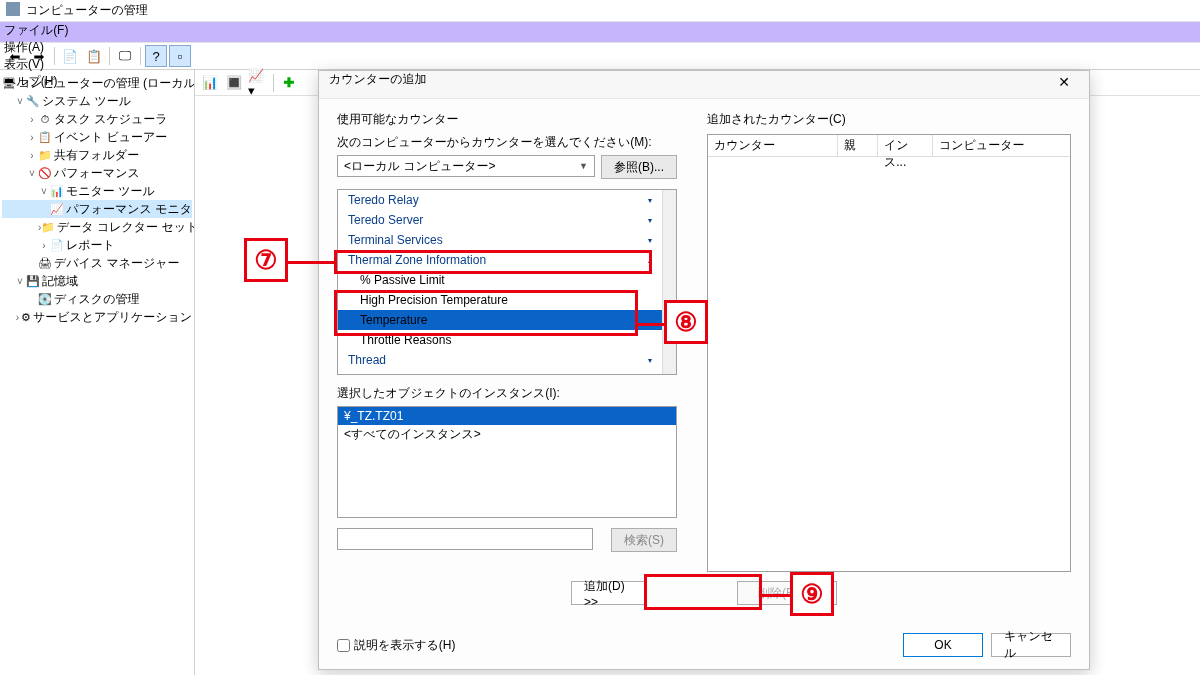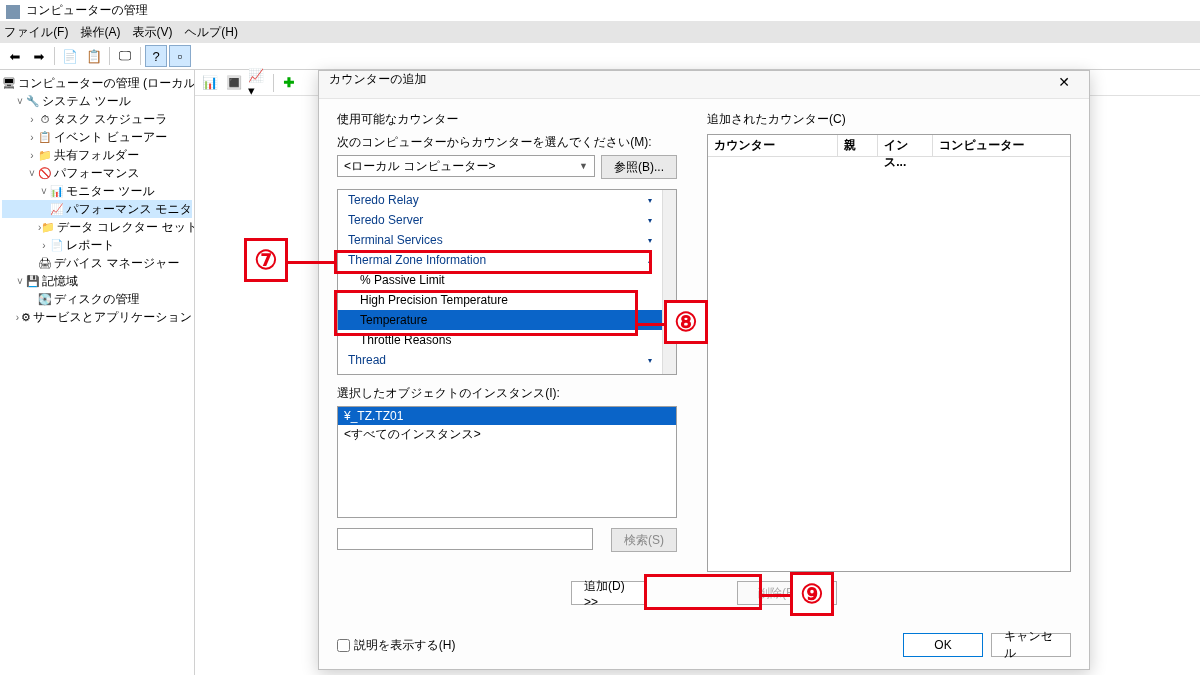--- a/index.html
+++ b/index.html
@@ -1,19 +1,19 @@
 <!DOCTYPE html>
 <html><head>
 <meta charset="utf-8">
 <style>
   * { box-sizing: border-box; margin: 0; padding: 0; font-family: "Meiryo", "Yu Gothic", sans-serif; }
   body { background: #fff; width: 1200px; height: 675px; overflow: hidden; font-size: 12px; color: #000; position: relative; }
-  .titlebar { height: 22px; display: flex; align-items: flex-end; padding: 2px 6px; background: #fff; border-bottom: 1px solid #e5e5e5; }
+  .titlebar { height: 22px; display: flex; align-items: flex-start; padding: 2px 6px; background: #fff; border-bottom: 1px solid #e5e5e5; }
   .titlebar .icon { width: 14px; height: 14px; background: #7a95b0; margin-right: 6px; }
-  .menubar { height: 20px; display: flex; align-items: center; padding: 0 4px; background: #e5e5e5; font-size: 12px; }
+  .menubar { height: 20px; display: flex; padding: 0 4px; background: #c4b5fd; font-size: 12px; flex-direction: column; }
   .menubar span { margin-right: 12px; cursor: default; }
   .toolbar { height: 28px; display: flex; align-items: center; padding: 0 4px; border-top: 1px solid #e5e5e5; border-bottom: 1px solid #d0d0d0; gap: 2px; }
   .tbtn { width: 22px; height: 22px; display: flex; align-items: center; justify-content: center; border: 1px solid transparent; font-size: 13px; }
   .sep { width: 1px; height: 18px; background: #ccc; margin: 0 2px; }
   .mainarea { display: flex; height: calc(675px - 22px - 20px - 28px); }
   .tree { width: 195px; border-right: 1px solid #d0d0d0; padding: 4px 2px; overflow: hidden; }
   .tree-row { display: flex; align-items: center; height: 18px; white-space: nowrap; font-size: 12px; }
   .tree-row .exp { width: 12px; text-align: center; color: #666; font-size: 10px; }
   .tree-row .ti { width: 14px; height: 14px; margin-right: 2px; display:inline-flex; align-items:center; justify-content:center; font-size:11px; }
   .tree-row.sel { background: #cce8ff; }
@@ -39,21 +39,21 @@
   .list-item.sel { background: #0a64c8; color: #000000; }
   .list-item .ar { font-size: 8px; color: #0a3f8a; }
   .scrollbar { position:absolute; right:0; top:0; bottom:0; width:14px; background:#f0f0f0; border-left:1px solid #ddd; }
   .scrollthumb { position:absolute; left:1px; right:1px; background:#c0c0c0; }
   .instances { border: 1px solid #a0a0a0; background:#fff; height: 112px; overflow:hidden; }
   .inst-item { height: 18px; display:flex; align-items:center; padding:0 6px; font-size:12px; }
   .inst-item.sel { background:#0a64c8; color:#fff; }
   .search-row { display:flex; gap:18px; margin-top:10px; }
   .search-input { flex:1; height:22px; border:1px solid #a0a0a0; background:#fff; }
   .added-table { border:1px solid #a0a0a0; background:#fff; height: 438px; }
-  .added-header { display:flex; height:22px; border-bottom:1px solid #ddd; font-size:12px;font-weight:bold; }
+  .added-header { display:flex; height:22px; border-bottom:1px solid #ddd; font-size:12px; }
   .added-header > div { padding: 2px 6px; border-right: 1px solid #ddd; }
   .dlg-footer { position:absolute; bottom:12px; left:18px; right:18px; display:flex; justify-content:space-between; align-items:center; }
   .chk { display:flex; align-items:center; gap:4px; font-size:12px; }
   .chk input { width:13px; height:13px; }
   .footer-btns { display:flex; gap:8px; }
   .footer-btns .btn { width: 80px; justify-content:center; background:#fff; }
   .footer-btns .btn.primary { border:1px solid #0078d7; }
   .callout { position:absolute; border:3px solid #e60012; background: rgba(255,255,255,0.0); pointer-events:none; }
   .badge { position:absolute; width:44px; height:44px; border:3px solid #e60012; background:#fff; color:#e60012; font-size:26px; font-weight:bold; display:flex; align-items:center; justify-content:center; pointer-events:none; font-family: serif; }
   .connector { position:absolute; background:#e60012; height:3px; pointer-events:none; }

